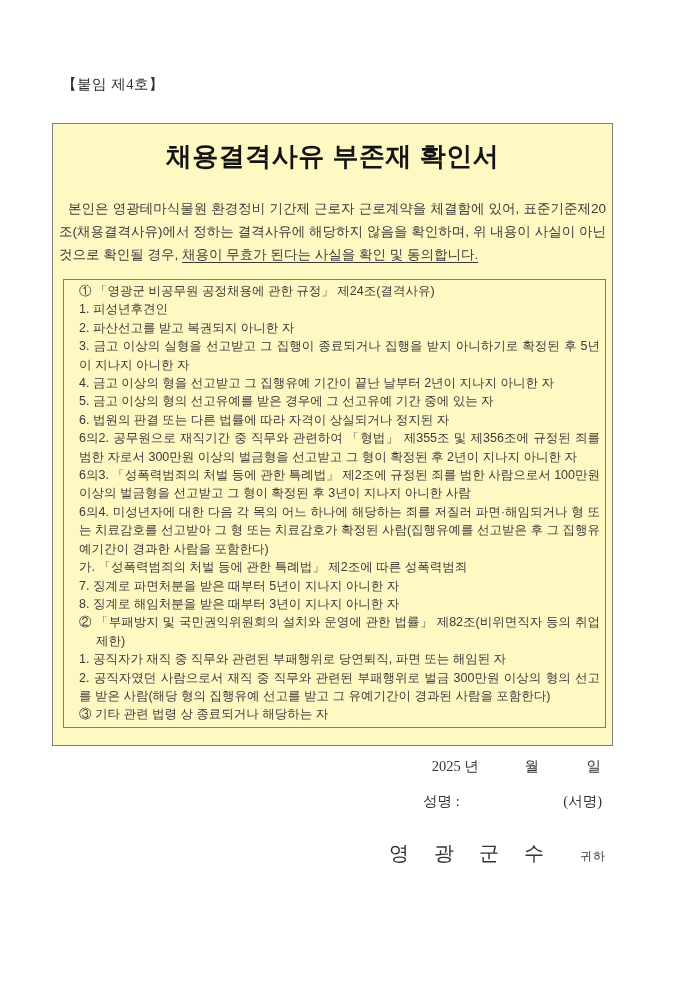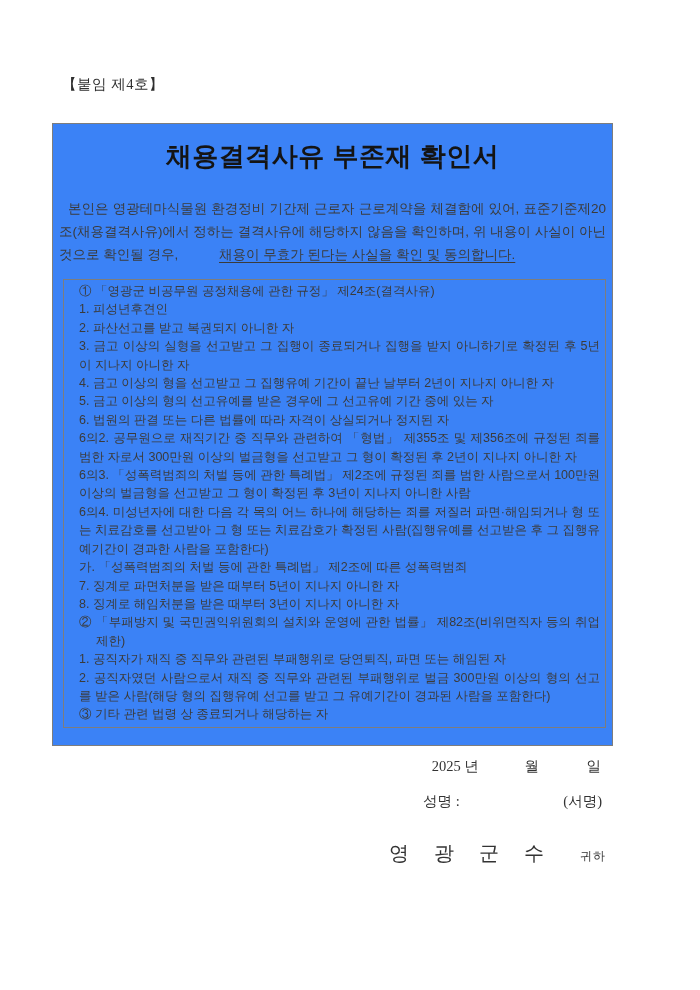--- a/index.html
+++ b/index.html
@@ -20,21 +20,21 @@
     letter-spacing: 0.5px;
   }
 
   .doc-box {
     position: absolute;
     left: 52px;
     top: 123px;
     width: 561px;
     height: 623px;
     border: 1.5px solid #7d7d7d;
-    background: #3b82f6;
+    background: #fef9c3;
   }
 
   .doc-title {
     margin-top: 15px;
     text-align: center;
     font-size: 26px;
     font-weight: bold;
     letter-spacing: 0.5px;
     color: #141414;
     font-family: "Liberation Sans", sans-serif;
@@ -45,21 +45,20 @@
     font-size: 13.5px;
     line-height: 23px;
     text-align: justify;
     text-indent: 9px;
     word-break: break-all;
     color: #3b3b3b;
   }
   .intro .underline {
     text-decoration: underline;
     text-underline-offset: 3px;
-    margin-left: 37px;
   }
 
   .clauses-box {
     margin: 13px 0 0 10px;
     width: 543px;
     border: 1.5px solid #7d7d7d;
     padding: 2px 5px 3px 15px;
     font-size: 12.5px;
     line-height: 18.4px;
     text-align: justify;

